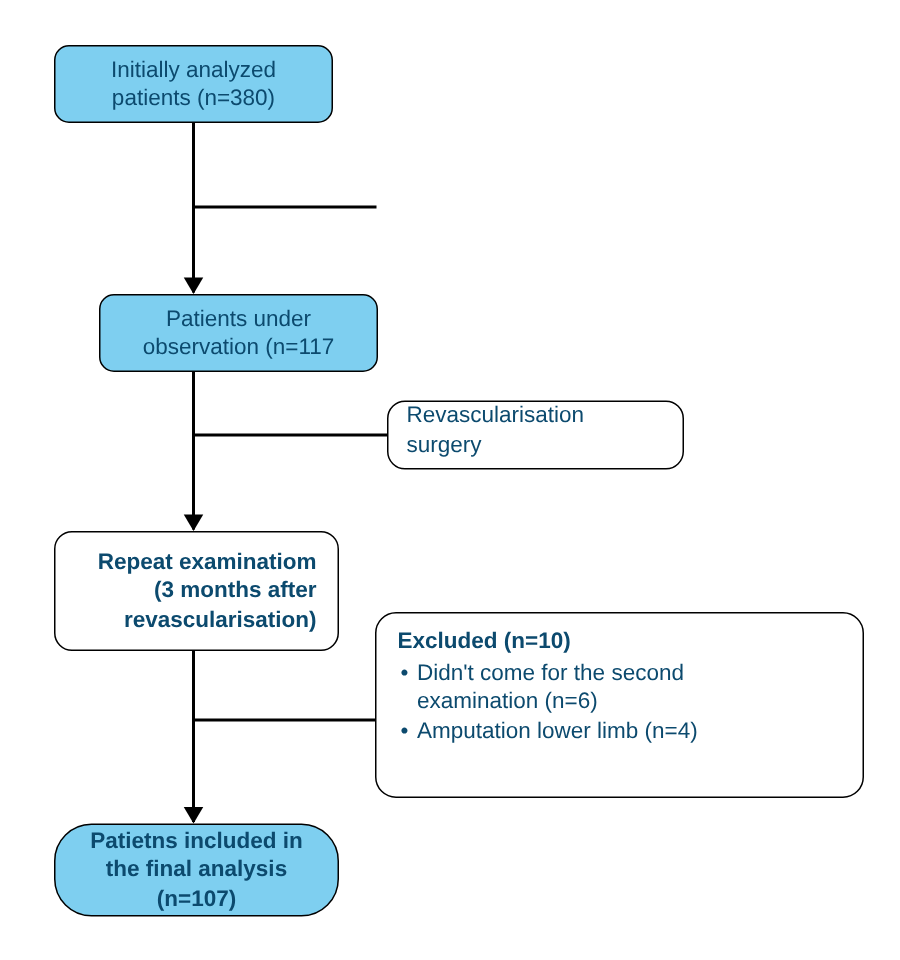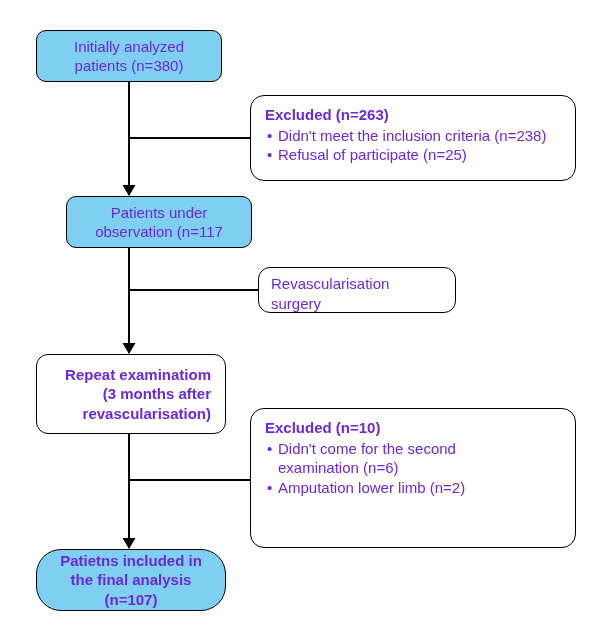--- a/index.html
+++ b/index.html
@@ -19,21 +19,21 @@
     position: absolute;
     left: 0; top: 0;
     width: 600px; height: 640px;
     pointer-events: none;
   }
   .box {
     position: absolute;
     box-sizing: border-box;
     border: 1.6px solid #000000;
     background: #ffffff;
-    color: #6d28d9;
+    color: #0c4a6e;
     font-size: 15px;
     line-height: 1.3;
   }
   .box.blue {
     background: #7ecff0;
     border-radius: 10px;
     display: flex;
     align-items: center;
     justify-content: center;
     text-align: center;
@@ -43,21 +43,21 @@
     border-radius: 12px;
     display: flex;
     align-items: center;
     justify-content: center;
     text-align: right;
     padding: 6px 10px;
   }
   .box.white-left {
     border-radius: 12px;
     display: flex;
-    align-items: flex-start;
+    align-items: flex-end;
     padding: 6px 12px;
   }
   .box.excluded {
     border-radius: 14px;
     padding: 9px 14px 10px 14px;
   }
   .bold { font-weight: bold; }
   .excluded .title {
     font-weight: bold;
     margin-bottom: 1px;
@@ -93,41 +93,36 @@
     <line x1="129" y1="434" x2="129" y2="548" stroke="#000" stroke-width="2"></line>
     <polygon points="122.5,538 135.5,538 129,549" fill="#000"></polygon>
 
     <line x1="129" y1="480" x2="251" y2="480" stroke="#000" stroke-width="2"></line>
   </svg>
 
   <div class="box blue" style="left:36px; top:30px; width:186px; height:52px;">
     <span>Initially analyzed patients (n=380)</span>
   </div>
 
-  <div class="box excluded" style="left:250px; top:95px; width:326px; height:86px;">
-    <div class="title">Excluded (n=263)</div>
-    <div class="bullet">Didn't meet the inclusion criteria (n=238)</div>
-    <div class="bullet">Refusal of participate (n=25)</div>
-  </div>
 
   <div class="box blue" style="left:36px; top:196px; width:186px; height:52px;margin-left:30px;">
     <span>Patients under observation (n=117</span>
   </div>
 
   <div class="box white-left" style="left:258px; top:267px; width:198px; height:46px;">
     <span>Revascularisation surgery</span>
   </div>
 
   <div class="box white-center bold" style="left:36px; top:354px; width:190px; height:80px;">
     <span style="max-width:160px; display:inline-block;">Repeat examinatiom (3 months after revascularisation)</span>
   </div>
 
-  <div class="box excluded" style="left:250px; top:408px; width:326px; height:140px;">
+  <div class="box excluded" style="left:250px; top:408px; width:326px; height:124px;">
     <div class="title">Excluded (n=10)</div>
     <div class="bullet" style="max-width:250px;">Didn't come for the second examination (n=6)</div>
-    <div class="bullet">Amputation lower limb (n=2)</div>
+    <div class="bullet">Amputation lower limb (n=4)</div>
   </div>
 
   <div class="box blue bold" style="left:36px; top:549px; width:190px; height:62px;border-radius:25px;">
     <span style="max-width:170px; display:inline-block;">Patietns included in the final analysis (n=107)</span>
   </div>
 
 </div>
 
 </body></html>

